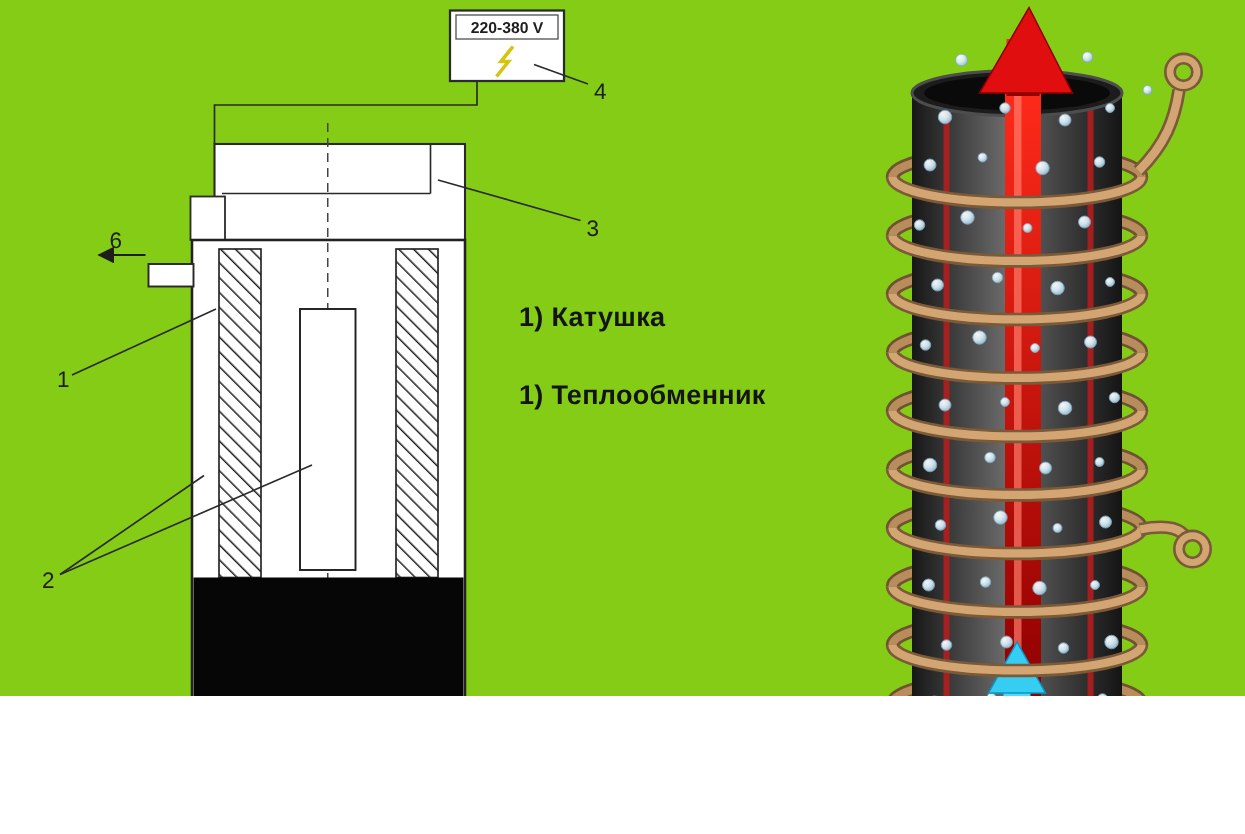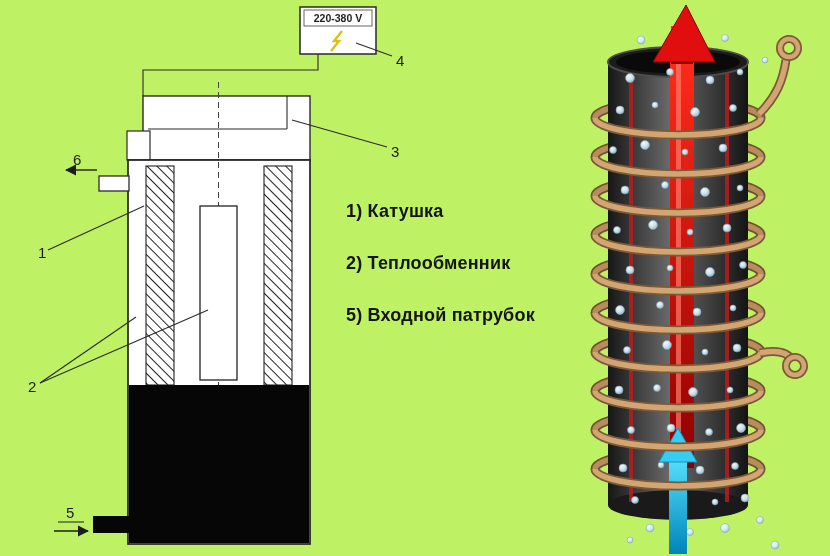--- a/index.html
+++ b/index.html
@@ -1,17 +1,17 @@
 <!DOCTYPE html>
 <html><head>
 <meta charset="utf-8">
 <style>
   html,body{margin:0;padding:0;background:#ffffff;}
   .stage{
-    position:relative;width:830px;height:556px;background:#bef264;
+    position:relative;width:830px;height:464px;background:#84cc16;
     font-family:"Liberation Sans",sans-serif;overflow:hidden;
   }
   .schematic{position:absolute;left:0;top:0;}
   .render3d{position:absolute;left:575px;top:0;}
   .legend{
     position:absolute;left:346px;top:202px;
     display:flex;flex-direction:column;gap:33px;
     font-weight:bold;font-size:18px;line-height:19px;color:#141414;
     letter-spacing:.2px;white-space:nowrap;
   }
@@ -94,22 +94,21 @@
     </g>
 
     <g>
       <line class="thin" x1="392" y1="56" x2="356" y2="43"></line>
       <text class="callout" x="396" y="66">4</text>
     </g>
   </svg>
 
   <div class="legend">
     <div>1) Катушка</div>
-    <div>2) Теплообменник</div>
-    <div>5) Входной патрубок</div>
+    <div>1) Теплообменник</div>
   </div>
 
   <svg class="render3d" width="255" height="556" viewBox="0 0 255 556">
     <defs>
       <linearGradient id="cylGrad" x1="0" y1="0" x2="1" y2="0">
         <stop offset="0" stop-color="#171717"></stop>
         <stop offset="0.2" stop-color="#3d3d3d"></stop>
         <stop offset="0.45" stop-color="#6b6b6b"></stop>
         <stop offset="0.65" stop-color="#4a4a4a"></stop>
         <stop offset="1" stop-color="#141414"></stop>

